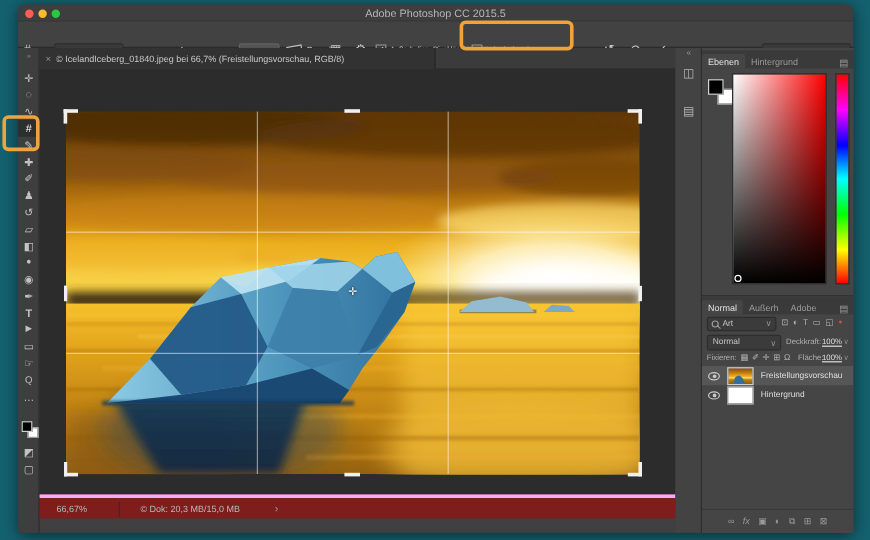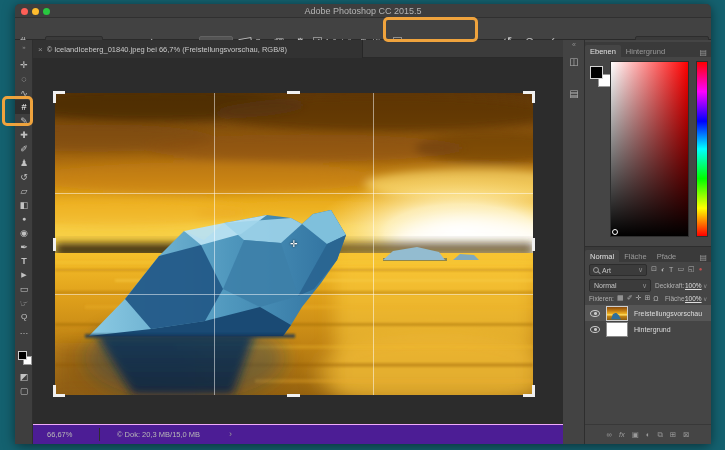--- a/index.html
+++ b/index.html
@@ -42,21 +42,21 @@
   .handle{position:absolute;z-index:12}
   .h-corner{width:12px;height:12px}
   .h-tl{border-left:3px solid #f0f0f0;border-top:3px solid #f0f0f0;left:-2px;top:-2px}
   .h-tr{border-right:3px solid #f0f0f0;border-top:3px solid #f0f0f0;right:-2px;top:-2px}
   .h-bl{border-left:3px solid #f0f0f0;border-bottom:3px solid #f0f0f0;left:-2px;bottom:-2px}
   .h-br{border-right:3px solid #f0f0f0;border-bottom:3px solid #f0f0f0;right:-2px;bottom:-2px}
   .h-midv{width:3px;height:13px;background:#f0f0f0}
   .h-midh{width:13px;height:3px;background:#f0f0f0}
   .centermark{position:absolute;z-index:12;color:#fff;font-size:9px;text-shadow:0 0 2px #000;transform:translate(-50%,-55%)}
   
-  .statusbar{position:absolute;left:18px;top:420px;width:530px;height:20px;background:#4c1d95;border-top:1px solid #f0abfc;font-size:7.5px;color:#b8b8b8}
+  .statusbar{position:absolute;left:18px;top:408px;width:530px;height:20px;background:#7f1d1d;border-top:3px solid #f0abfc;font-size:7.5px;color:#b8b8b8}
   
   .dock{position:absolute;left:548px;top:36px;width:148px;height:404px;background:#404040}
   .dockstrip{position:absolute;left:0;top:0;width:22px;height:404px;background:#434343;border-right:1px solid #2e2e2e}
   .dockicon{position:absolute;left:3px;width:16px;height:16px;text-align:center;line-height:16px;font-size:10px;color:#b5b5b5;border-radius:3px}
   .panels{position:absolute;left:22px;top:0;width:126px;height:404px;background:#454545}
   .ptabbar{position:absolute;left:0;width:126px;height:15px;background:#3a3a3a;display:flex;align-items:flex-end;font-size:7.5px}
   .ptab{padding:2px 5px 1px;color:#9a9a9a}
   .ptab.active{background:#454545;color:#e0e0e0;border-radius:2px 2px 0 0}
   .pmenu{margin-left:auto;padding:0 4px;color:#9a9a9a;font-size:8px}
   .well{background:#3b3b3b;border:1px solid #2d2d2d;border-radius:2px;display:flex;align-items:center;color:#c5c5c5}
@@ -301,22 +301,22 @@
         <div class="abs" style="left:25px;top:21px;width:79px;height:176px;border:1px solid #2e2e2e;
              background-image:linear-gradient(180deg,rgba(0,0,0,0) 0%,#000 100%),linear-gradient(90deg,#ffffff 0%,#ff0000 100%)"></div>
         <div class="abs" style="left:27px;top:189px;width:6px;height:6px;border:1px solid #fff;border-radius:50%"></div>
         <div class="abs" style="left:111px;top:21px;width:12px;height:176px;border:1px solid #2e2e2e;
              background:linear-gradient(180deg,#ff0000 0%,#ff00ff 17%,#0000ff 34%,#00ffff 50%,#00ff00 67%,#ffff00 84%,#ff0000 100%)"></div>
       </div>
 
       <div class="abs" style="left:0;top:207px;width:126px;height:197px;background:#454545">
         <div class="ptabbar" style="top:0">
           <span class="ptab active">Normal</span>
-          <span class="ptab">Fläche</span>
-          <span class="ptab">Pfade</span>
+          <span class="ptab">Außerh</span>
+          <span class="ptab">Adobe</span>
           <span class="pmenu">▤</span>
         </div>
         <div class="well abs" style="left:4px;top:17px;width:58px;height:12px;font-size:7px">
           <span class="mag"></span>
           <span>Art</span>
           <span style="margin-left:auto;padding-right:3px;color:#8e8e8e">∨</span>
         </div>
         <div class="abs" style="left:66px;top:18px;display:flex;gap:4px;align-items:center">
           <span class="fic">⊡</span>
           <span class="fic">◐</span>

